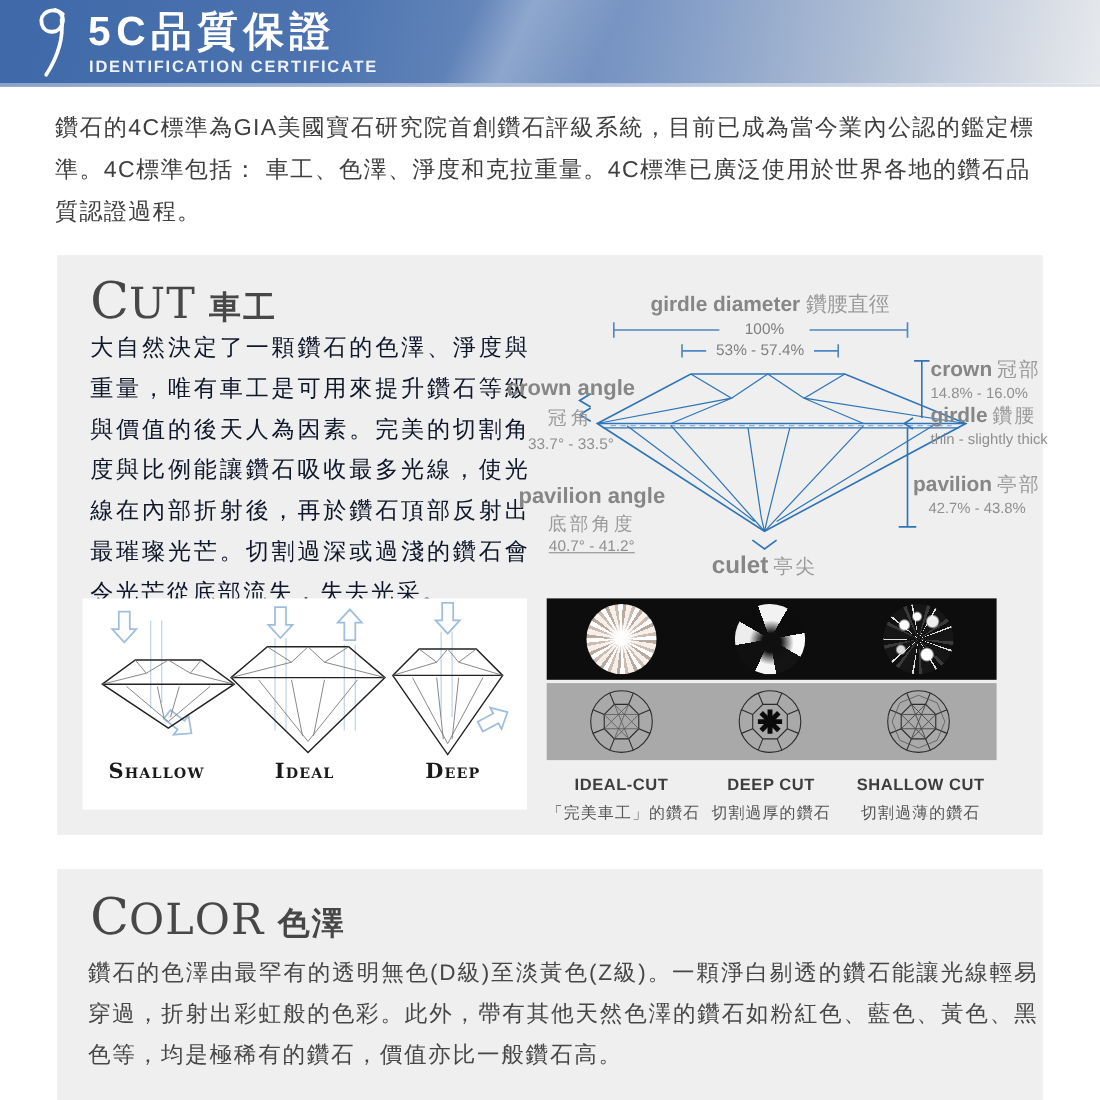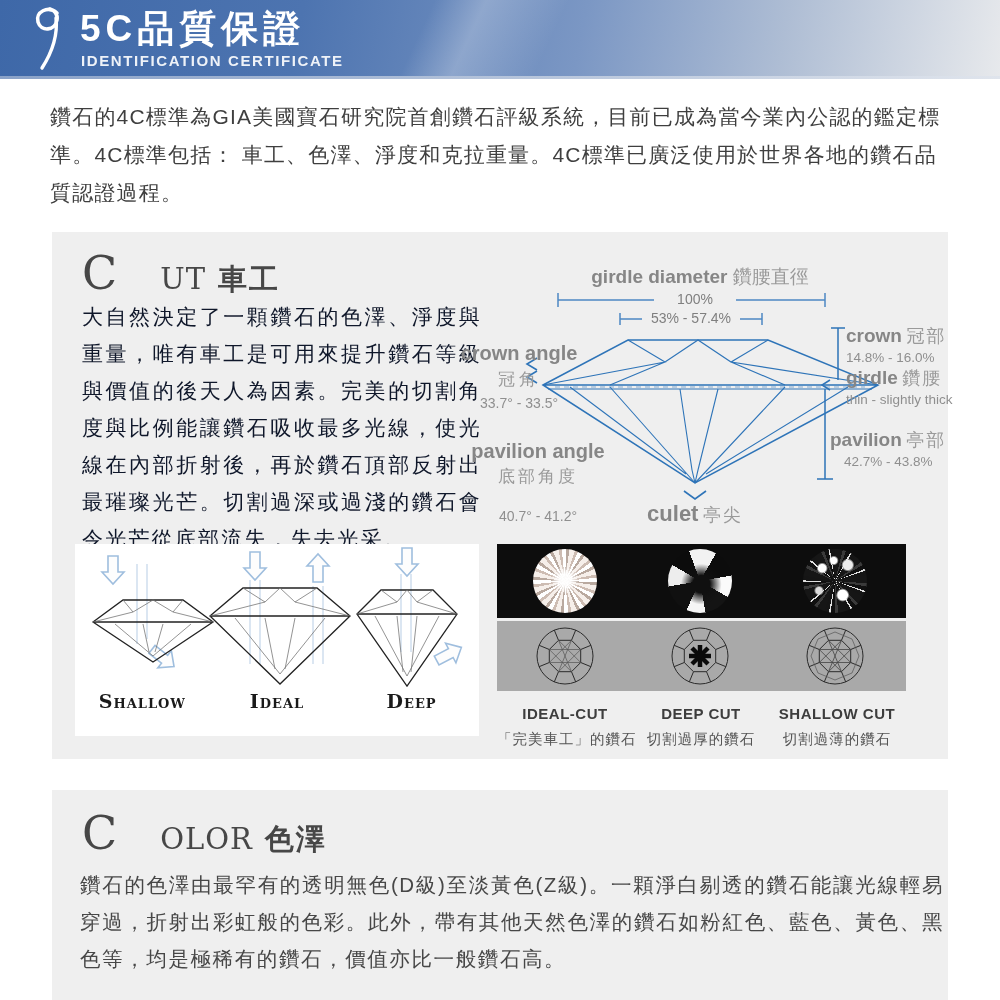--- a/index.html
+++ b/index.html
@@ -24,21 +24,21 @@
   .intro { position:absolute; left:50px; top:98px; width:902px; font-size:21px;
     line-height:38px; letter-spacing:1.2px; color:#3f3f3f; }
 
   
   .panel { position:absolute; left:52px; width:896px; background:#efefef; }
   .cut-panel { top:232px; height:527px; }
   .color-panel { top:790px; height:210px; }
 
   .sec-heading { position:absolute; color:#474747; white-space:nowrap; }
   .sec-heading .initial { font-family:"DejaVu Serif", serif; font-size:46px; line-height:46px; }
-  .sec-heading .rest { font-family:"DejaVu Serif", serif; font-size:29px; letter-spacing:1px;margin-left:43px; }
+  .sec-heading .rest { font-family:"DejaVu Serif", serif; font-size:39px; letter-spacing:1px; }
   .sec-heading .zh { font-size:29px; font-weight:bold; margin-left:12px; letter-spacing:2px; }
 
   .cut-body { position:absolute; left:30px; top:66px; width:400px; font-size:21px;
     line-height:37px; letter-spacing:2.2px; color:#0f172a; text-align:justify; }
 
   
   .diagram { position:absolute; left:388px; top:26px; width:508px; height:292px; }
   .diagram svg { position:absolute; left:0; top:0; }
   .dlabel { position:absolute; white-space:nowrap; }
   .dlabel .en { font-weight:bold; color:#868686; }
@@ -54,21 +54,21 @@
   .lbl-crown { left:406px; top:66px; }
   .lbl-girdle { left:406px; top:108px; }
   .lbl-pavilion { left:390px; top:170px; }
   .side-label .en { font-size:19px; }
   .side-label .zh { font-size:18px; letter-spacing:2px; }
   .side-label .val { display:block; font-size:13.5px; margin-top:2px; }
   .lbl-pavilion .val { margin-left:14px; }
   .lbl-pavilion-angle { left:18px; top:182px; width:160px; text-align:center; }
   .lbl-pavilion-angle .en { font-size:20px; display:block; }
   .lbl-pavilion-angle .zh { font-size:17px; display:block; margin-top:2px; letter-spacing:3px; }
-  .lbl-pavilion-angle .val { font-size:14px; display:block; margin-top:20px; }
+  .lbl-pavilion-angle .val { font-size:14px; display:block; margin-top:0;text-decoration:underline; }
   .lbl-culet { left:175px; top:243px; width:160px; text-align:center; }
   .lbl-culet .en { font-size:22px; }
   .lbl-culet .zh { font-size:18px; letter-spacing:2px; }
 
   
   .profiles-box { position:absolute; left:23px; top:312px; width:404px; height:192px; background:#ffffff; }
   .profiles-labels { position:absolute; left:0; bottom:24px; width:100%; display:flex; }
   .profiles-labels div { width:33.33%; text-align:center;
     font-family:"DejaVu Serif", serif; font-variant:small-caps; font-weight:bold;
     font-size:19px; color:#1a1a1a; letter-spacing:1px; }

